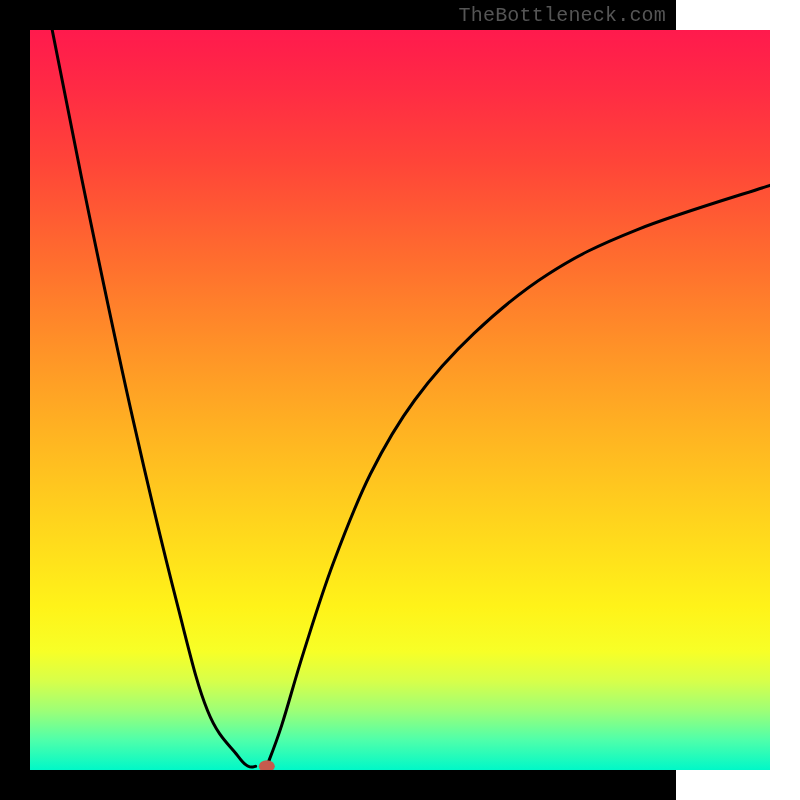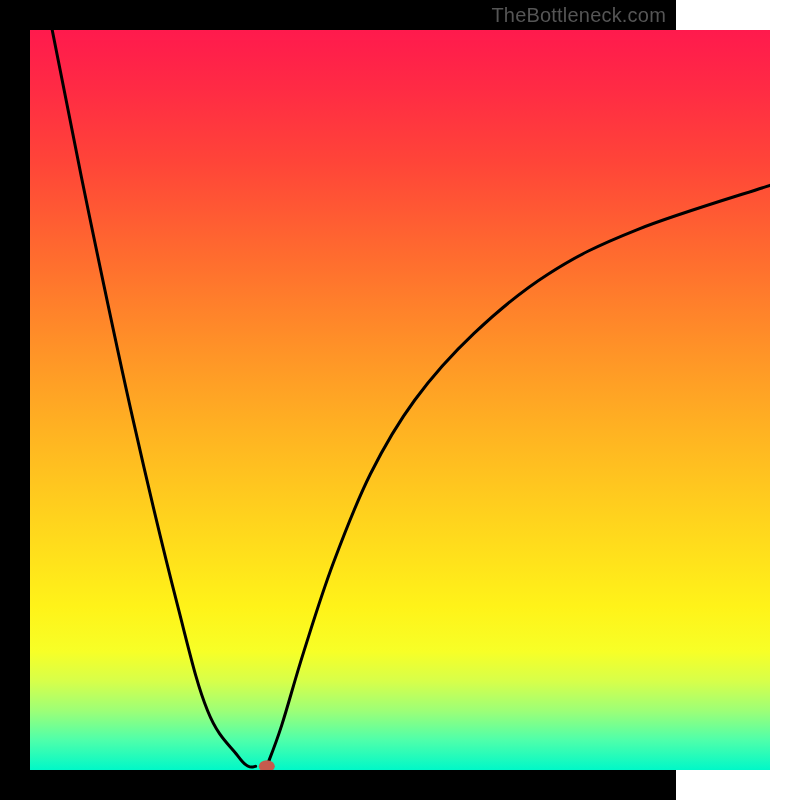--- a/index.html
+++ b/index.html
@@ -8,20 +8,21 @@
     width: 800px;
     height: 800px;
     overflow: hidden;
     font-family: Arial, Helvetica, sans-serif;
   }
   .frame {
     width: 676px;
     height: 800px;
     background: #000;
     position: relative;
+    font-family: Liberation Mono, monospace;
   }
   .watermark {
     position: absolute;
     top: 4px;
     right: 10px;
     color: #555;
     font-size: 20px;
     font-weight: 400;
     letter-spacing: 0.2px;
     z-index: 10;

